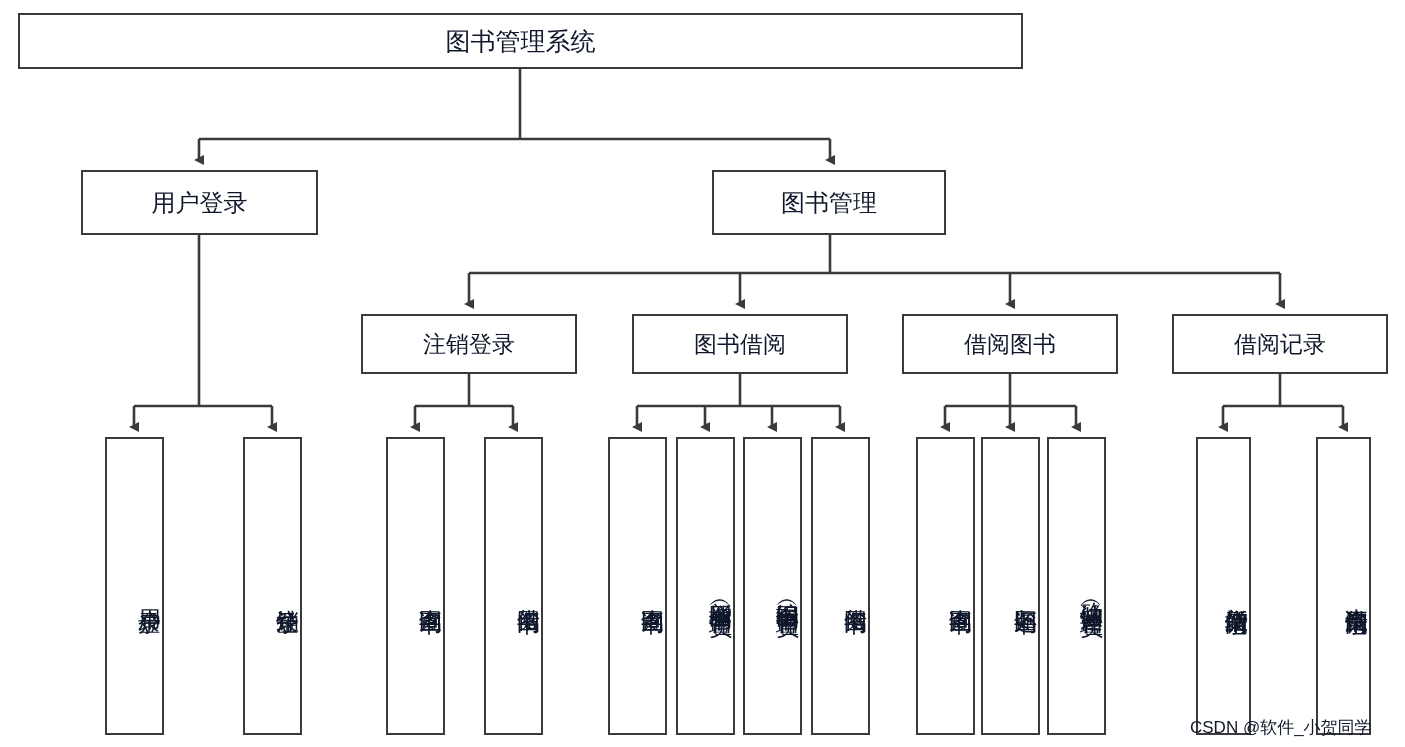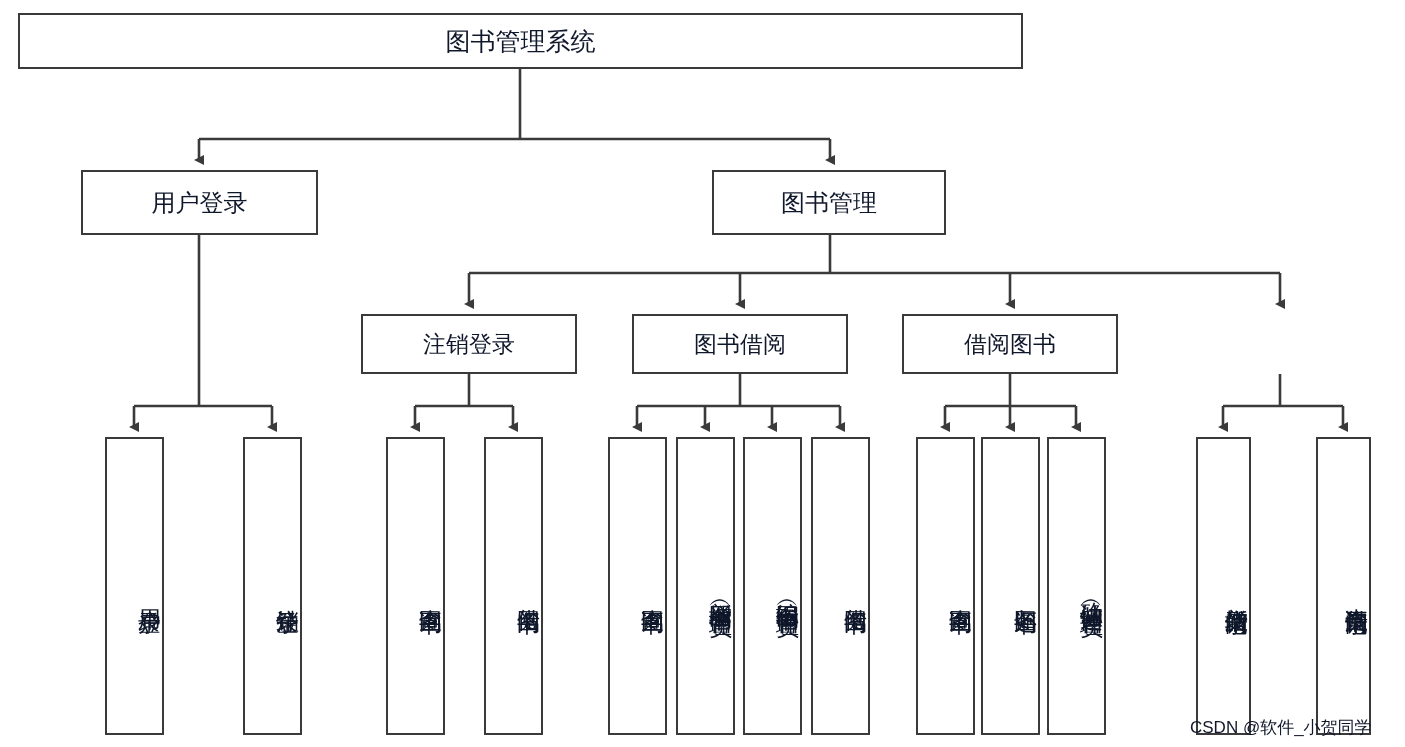--- a/index.html
+++ b/index.html
@@ -142,20 +142,23 @@
 
   <div class="node level2" style="left: 361px; top: 314px; width: 216px; height: 60px;">
     <span>注销登录</span>
   </div>
   <div class="node level2" style="left: 632px; top: 314px; width: 216px; height: 60px;">
     <span>图书借阅</span>
   </div>
   <div class="node level2" style="left: 902px; top: 314px; width: 216px; height: 60px;">
     <span>借阅图书</span>
   </div>
+  <div class="node level2" style="left: 1172px; top: 314px; width: 216px; height: 60px;">
+    <span>借阅记录</span>
+  </div>
 
   <div class="node leaf" style="left: 105px; top: 437px; width: 59px; height: 298px;">
     <span class="vtext">用户登录</span>
   </div>
   <div class="node leaf" style="left: 243px; top: 437px; width: 59px; height: 298px;">
     <span class="vtext">注销登录</span>
   </div>
   <div class="node leaf" style="left: 386px; top: 437px; width: 59px; height: 298px;">
     <span class="vtext">查询图书</span>
   </div>

